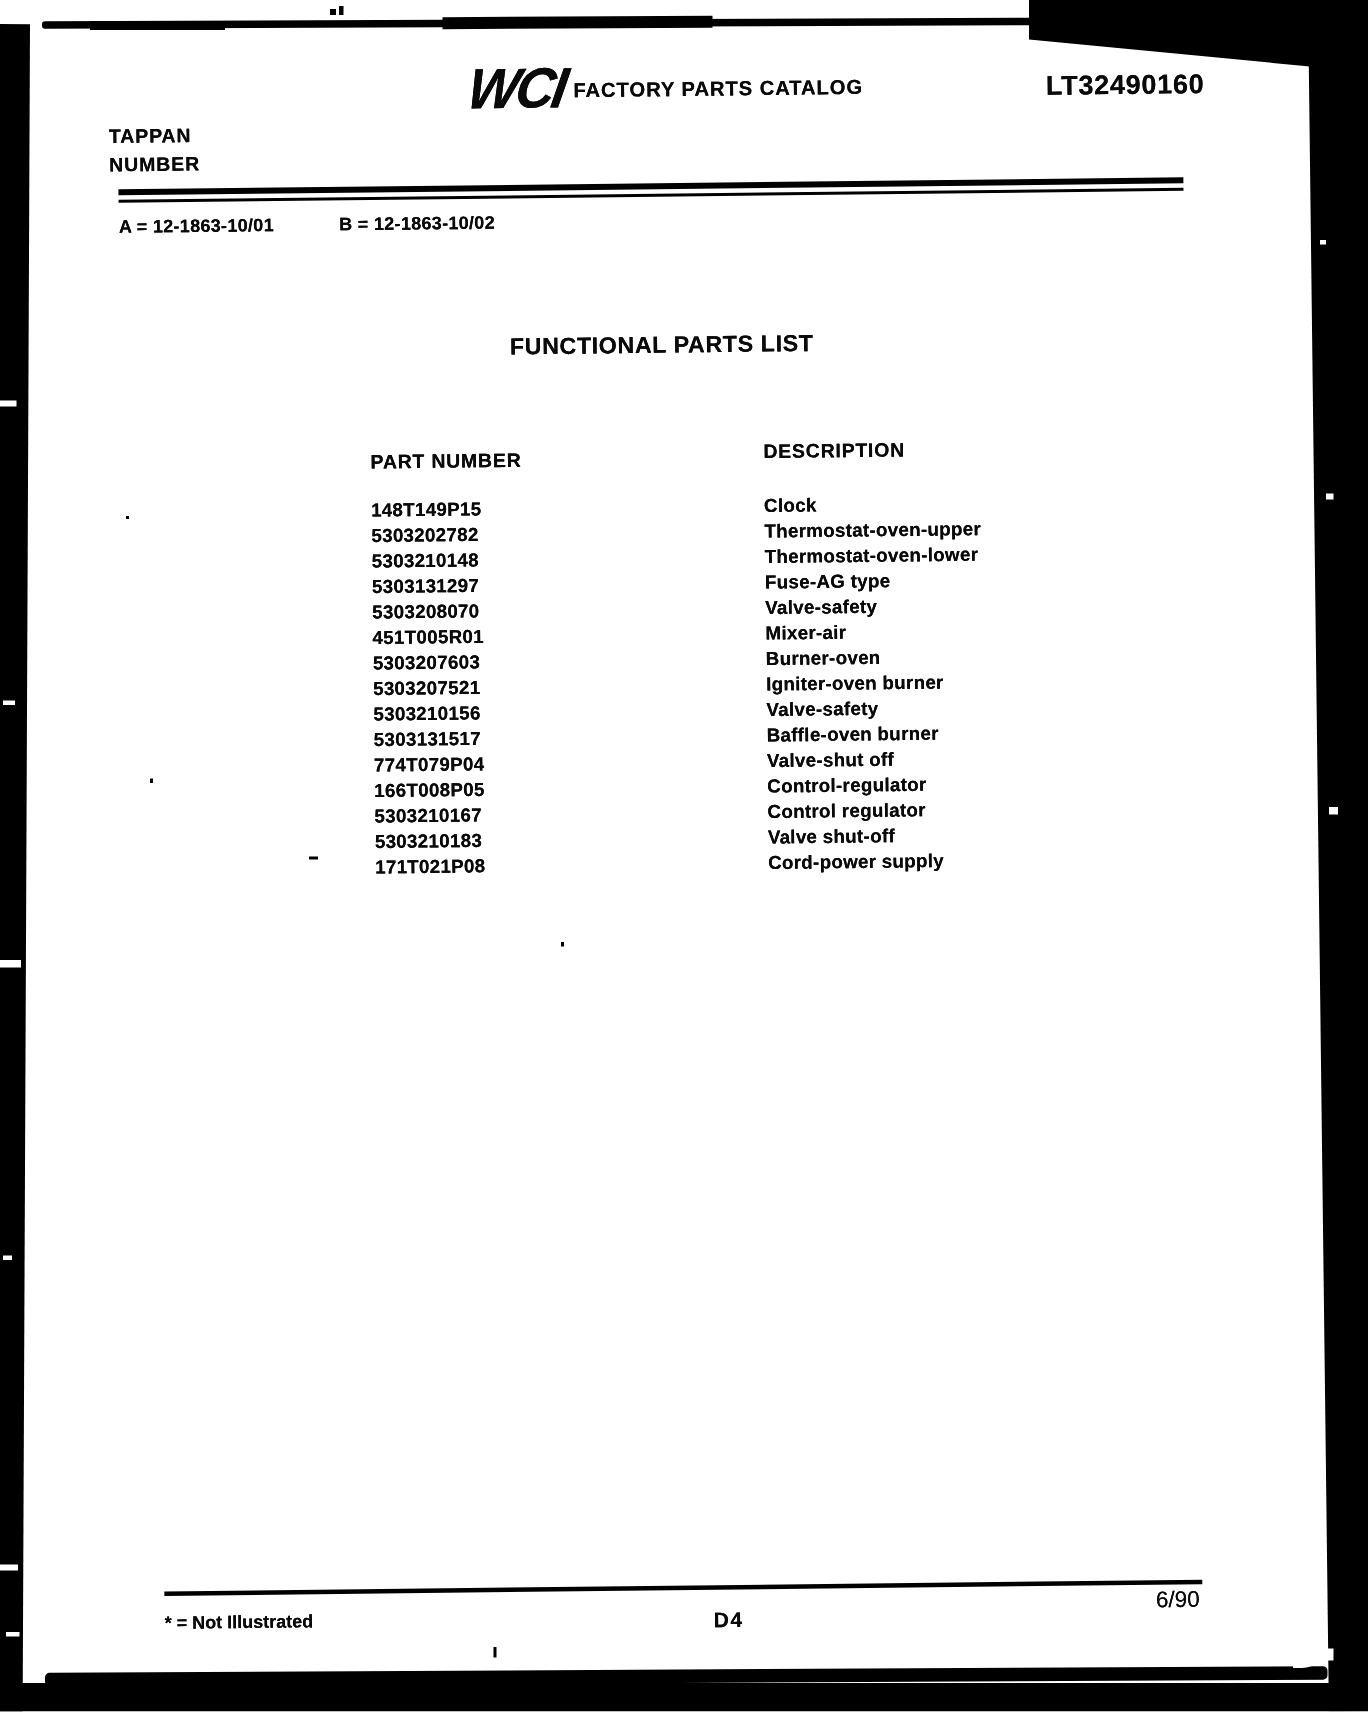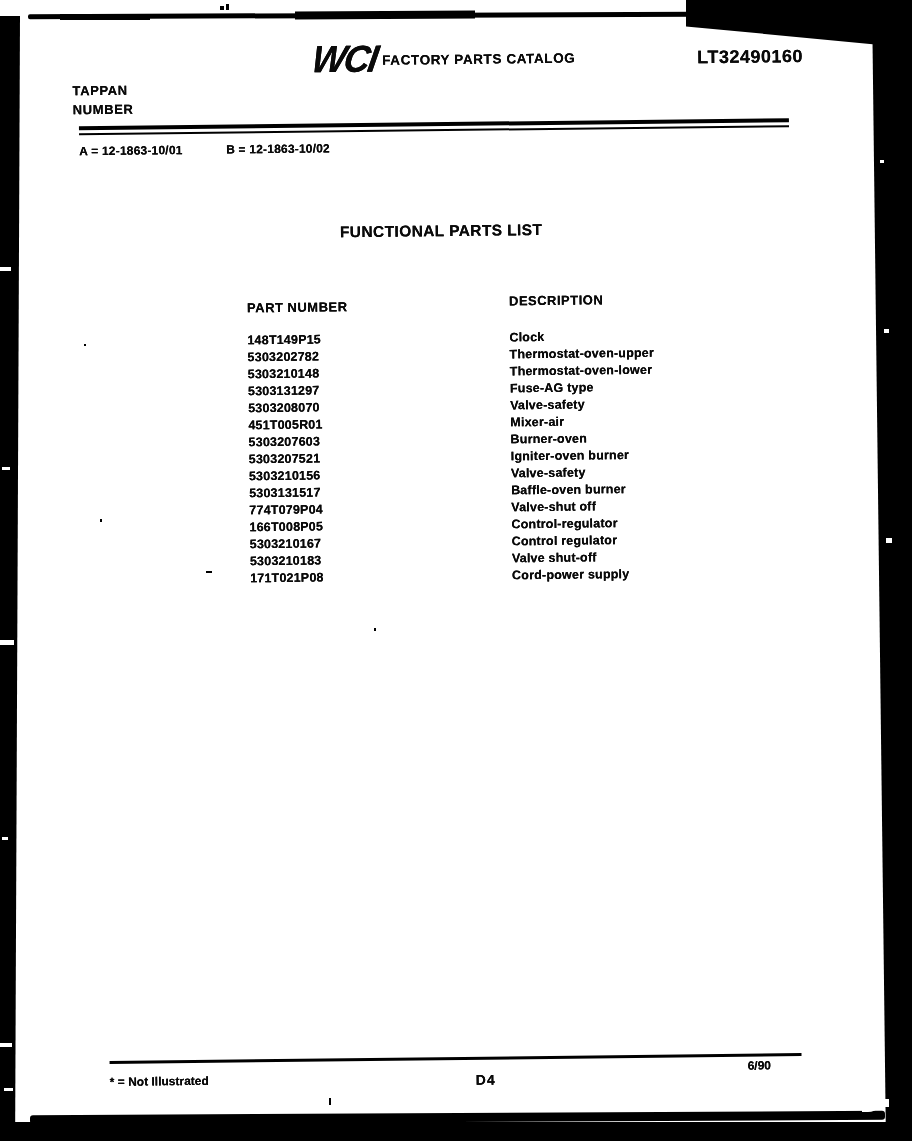--- a/index.html
+++ b/index.html
@@ -30,21 +30,21 @@
   .page-title{left:0;width:890px;top:222px;text-align:center;font-size:15.5px;font-weight:bold;letter-spacing:.4px;}
   .col-header{font-size:13px;font-weight:bold;letter-spacing:.5px;}
   .pn-header{left:250px;top:298px;}
   .desc-header{left:512px;top:294px;}
   .rows{left:250px;top:330px;font-size:12.5px;font-weight:bold;letter-spacing:.2px;}
   .row{display:flex;height:17px;line-height:17px;}
   .row .pn{width:262px;}
   .footer-rule{left:104px;top:1057px;width:692px;height:3px;background:#000;}
   .footer-note{left:104px;top:1071px;font-size:12px;font-weight:bold;}
   .footer-page{left:446px;top:1072px;font-size:14px;font-weight:bold;letter-spacing:1px;padding-left:24px;}
-  .footer-date{left:742px;top:1062px;font-size:12px;font-weight:bold;}
+  .footer-date{left:765px;top:1062px;font-size:15px;font-weight:normal;}
   
   .blk{position:absolute;background:#000;}
   .bar-left{left:0;top:16px;width:20px;height:1125px;transform:rotate(.25deg);transform-origin:0 0;}
   .bar-right{left:872px;top:0;width:40px;height:1141px;transform:rotate(-.7deg);transform-origin:0 0;}
   .bar-bottom{left:0;top:1122px;width:912px;height:19px;}
   .edge-bottom{left:30px;top:1113px;width:855px;height:9px;transform:rotate(-.3deg);border-radius:3px;}
   .edge-top{left:28px;top:13px;width:668px;height:5px;transform:rotate(-.2deg);border-radius:2px;}
   .edge-top-b1{left:295px;top:11px;width:180px;height:8px;transform:rotate(-.3deg);}
   .edge-top-b2{left:60px;top:14px;width:90px;height:6px;}
   .blob-tr{left:686px;top:0;width:226px;height:48px;clip-path:polygon(0 0,100% 0,100% 100%,0 55%);}

